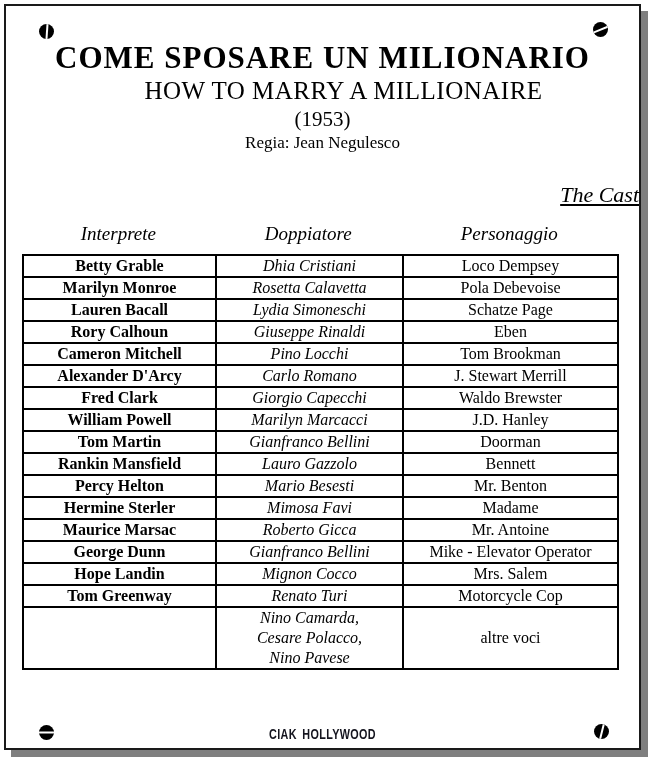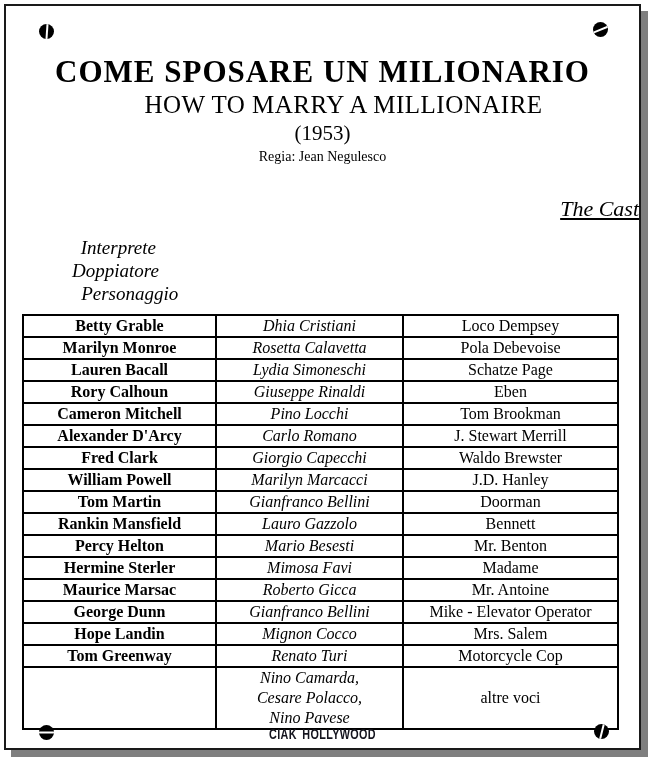--- a/index.html
+++ b/index.html
@@ -37,21 +37,21 @@
   .screw-tl { left: 33px; top: 18px; }
   .screw-tl .slot { transform: rotate(4deg); }
   .screw-tr { left: 587px; top: 16px; }
   .screw-tr .slot { transform: rotate(68deg); }
   .screw-bl { left: 33px; top: 719px; }
   .screw-bl .slot { transform: rotate(90deg); }
   .screw-br { left: 588px; top: 718px; }
   .screw-br .slot { transform: rotate(14deg); }
 
   .title-it {
-    margin-top: 47px;
+    margin-top: 33px;
     text-align: center;
     font-size: 31px;
     font-weight: bold;
     letter-spacing: 1px;
     line-height: 37px;
   }
   .title-en {
     text-align: center;
     font-size: 25px;
     font-weight: normal;
@@ -59,39 +59,38 @@
     line-height: 30px;
     margin-left: 42px;
   }
   .year {
     text-align: center;
     font-size: 21px;
     line-height: 26px;
   }
   .director {
     text-align: center;
-    font-size: 14px;
+    font-size: 17px;
     line-height: 21px;
   }
   .cast-title {
     margin-top: 29px;
     text-align: right;
     font-size: 22px;
     font-style: italic;
     text-decoration: underline;
     line-height: 26px;
   }
   .col-headers {
     display: flex;
     width: 595px;
     margin: 14px 0 0 16px;
     font-size: 19px;
     font-style: italic;
     line-height: 23px;
-    flex-direction: column;
   }
   .col-headers span { display: block; text-align: center; }
   .col-headers .c1 { width: 32.4%; }
   .col-headers .c2 { width: 31.4%; }
   .col-headers .c3 { width: 36.2%; }
 
   table.cast {
     width: 595px;
     margin: 9px 0 0 16px;
     border-collapse: collapse;

